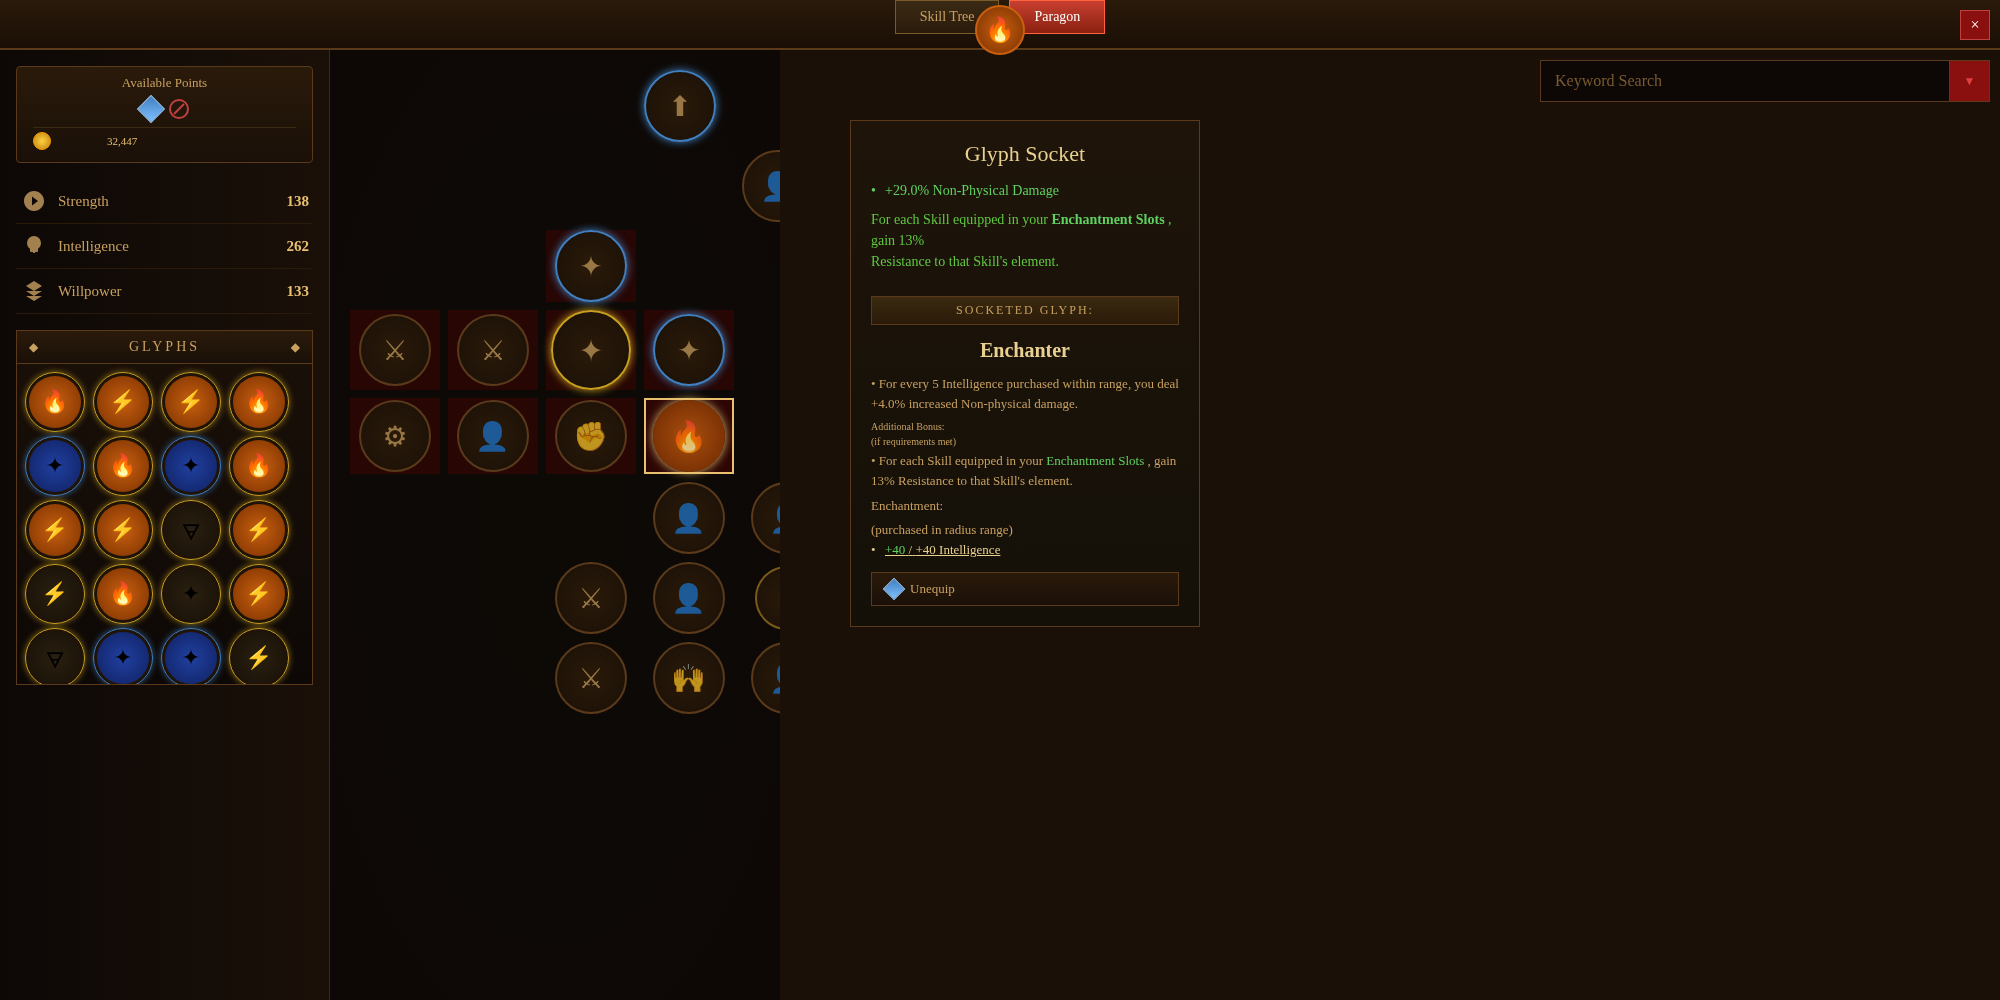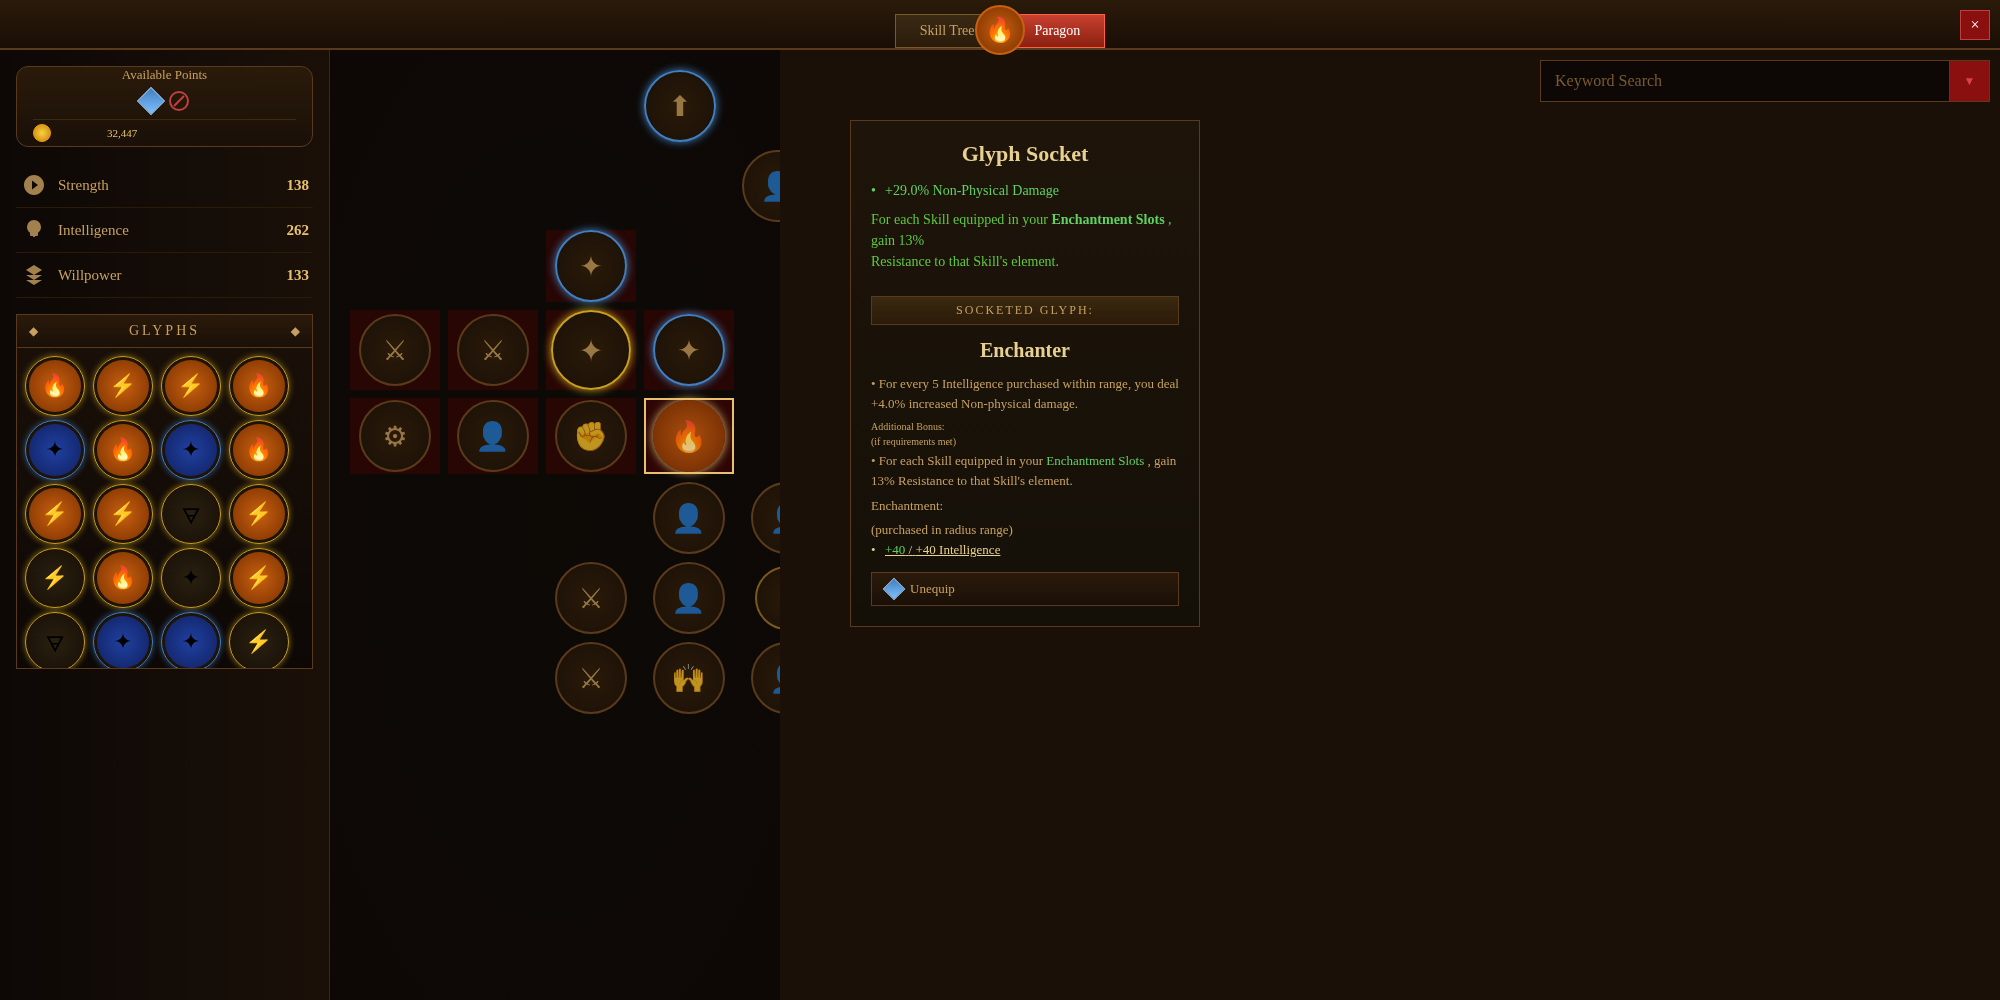--- a/index.html
+++ b/index.html
@@ -13,21 +13,21 @@
     }
 
     
     .top-bar {
       position: absolute;
       top: 0; left: 0; right: 0;
       height: 50px;
       background: linear-gradient(to bottom, #2a1a0a, #1a0e05);
       border-bottom: 2px solid #5a3a1a;
       display: flex;
-      align-items: flex-end;
+      align-items: flex-start;
       justify-content: center;
       gap: 10px;
       z-index: 100;
     }
 
     .tab-btn {
       padding: 8px 24px;
       background: linear-gradient(to bottom, #3a2a14, #2a1a0a);
       border: 1px solid #7a5a2a;
       color: #c8a060;
@@ -64,22 +64,22 @@
       width: 330px;
       bottom: 0;
       background: linear-gradient(to right, #0d0806, #1a1008);
       border-right: 1px solid #3a2a10;
       padding: 16px;
     }
 
     .available-points-box {
       background: linear-gradient(to bottom, #2a1a0a, #1a1008);
       border: 1px solid #5a3a1a;
-      border-radius: 12px;
-      padding: 0 16px;
+      border-radius: 4px;
+      padding: 8px 16px;
       margin-bottom: 16px;
     }
 
     .available-points-title {
       color: #c8a060;
       font-size: 13px;
       text-align: center;
       margin-bottom: 8px;
     }
 
@@ -292,21 +292,21 @@
       width: 350px;
       background: linear-gradient(to bottom, #1e140a, #141008);
       border: 1px solid #5a3a1a;
       padding: 20px;
       z-index: 50;
     }
 
     .glyph-tooltip-title {
       color: #e8d090;
       font-size: 22px;
-      font-weight: bold;
+      font-weight: normal;
       text-align: center;
       margin-bottom: 16px;
     }
 
     .tooltip-stat {
       color: #60d060;
       font-size: 14px;
       margin-bottom: 10px;
       padding-left: 14px;
       position: relative;

